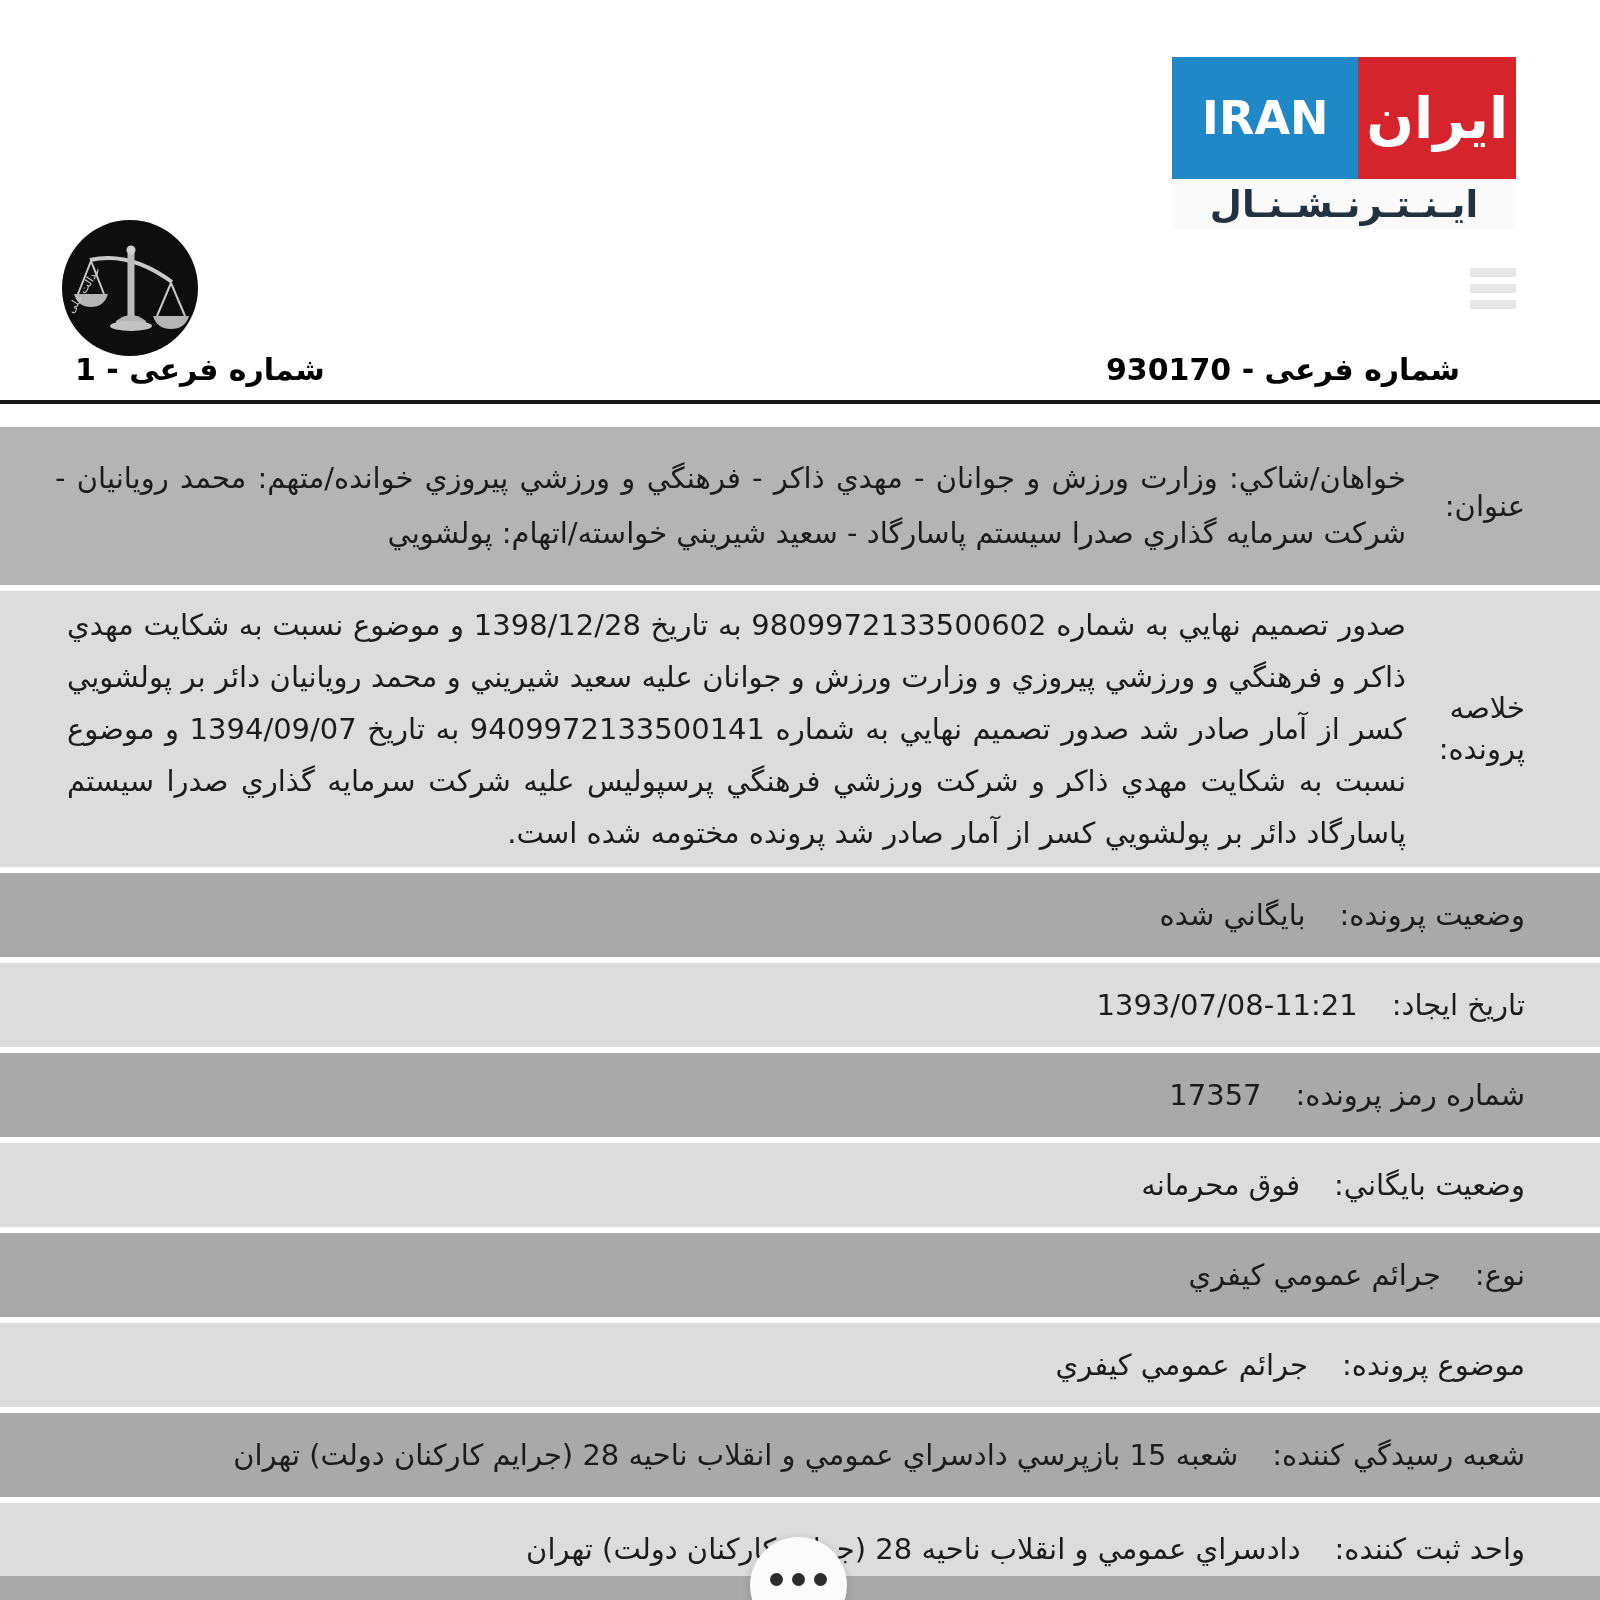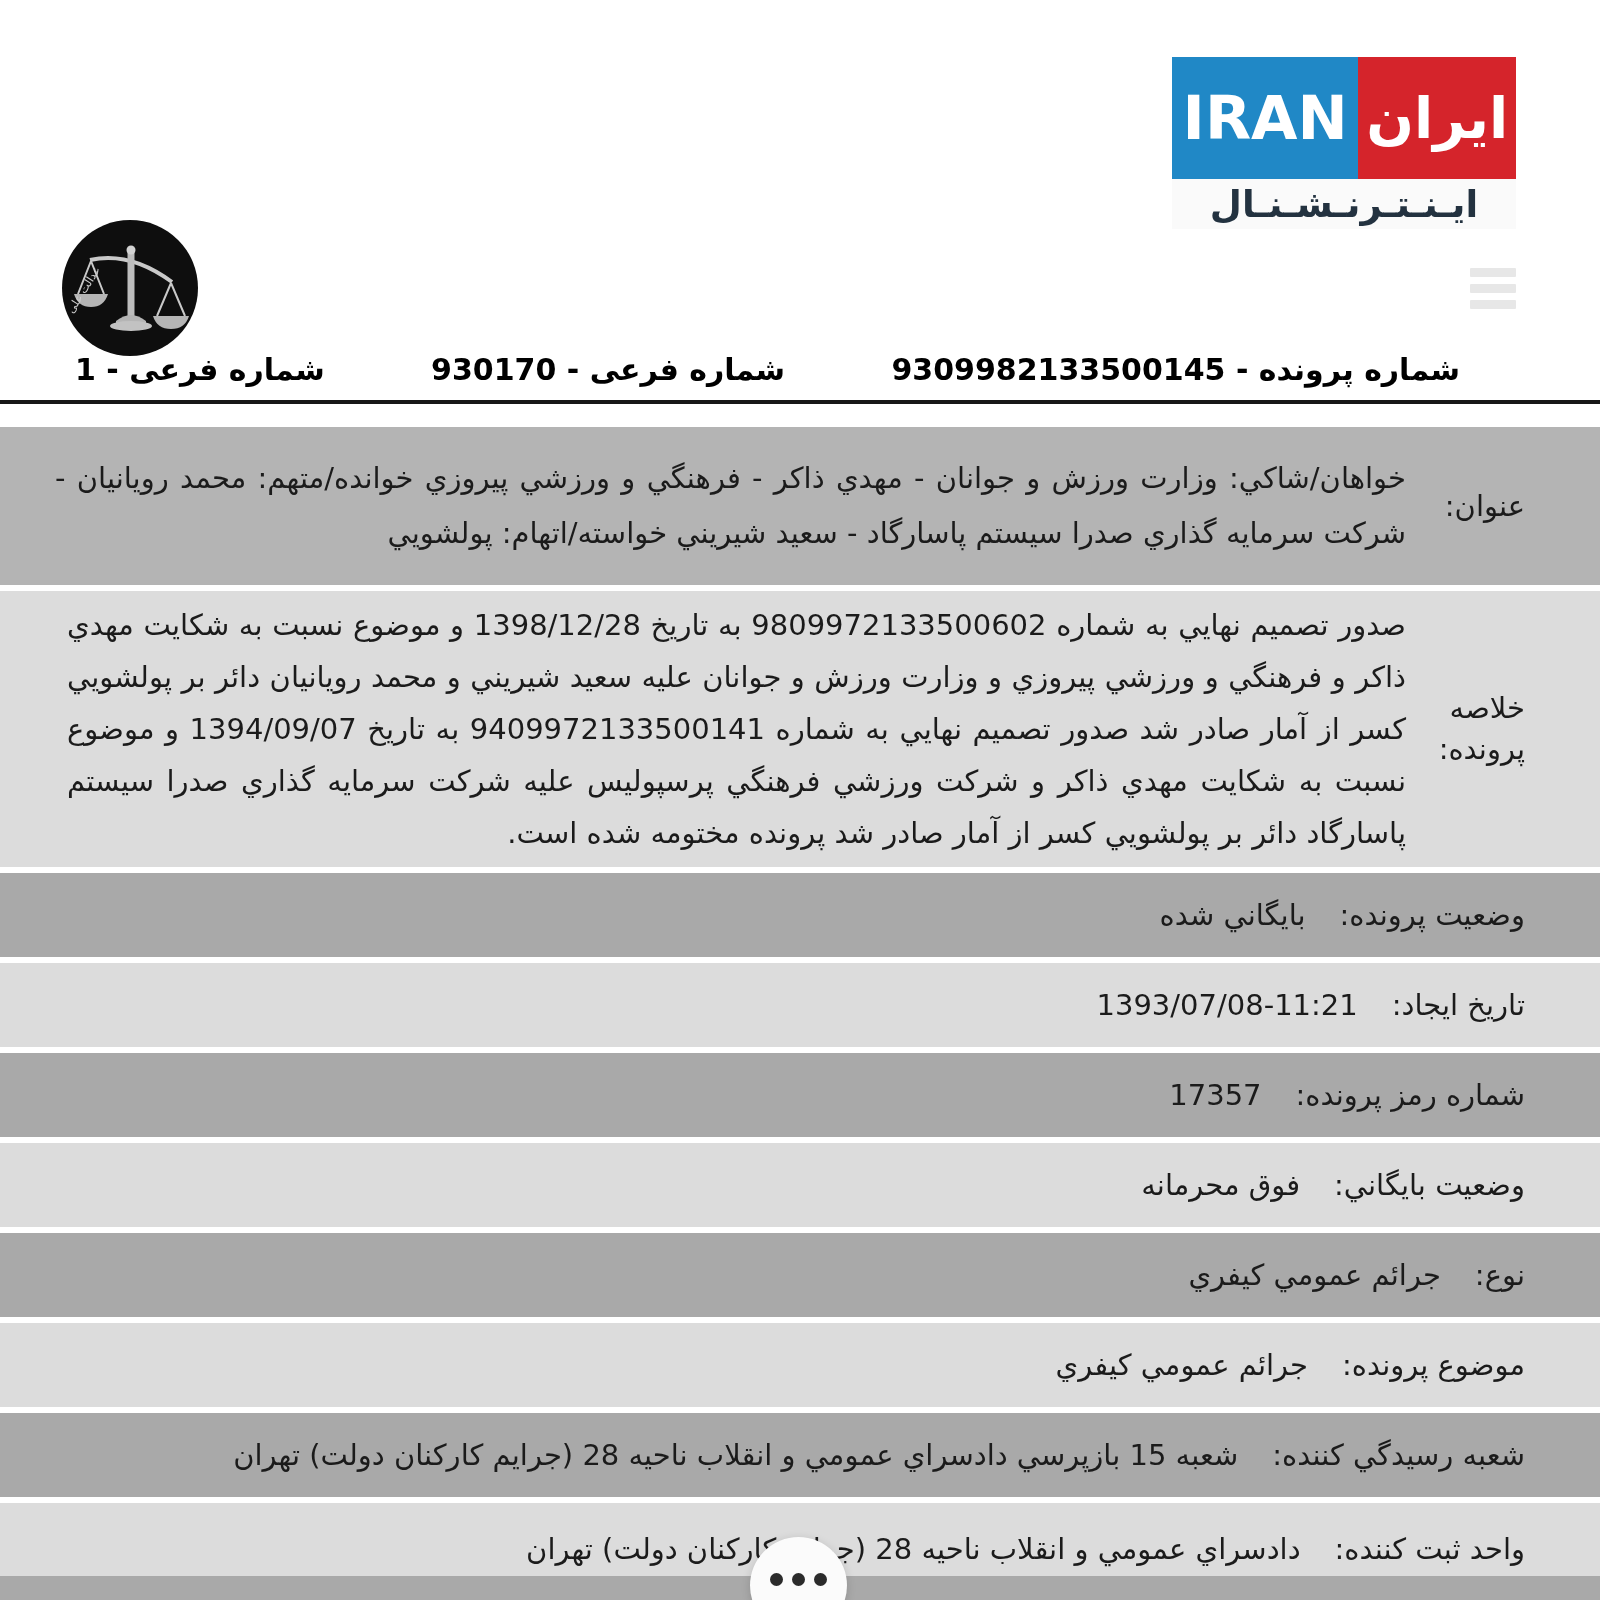--- a/index.html
+++ b/index.html
@@ -7,21 +7,21 @@
     width:1600px;height:1600px;position:relative;overflow:hidden;
     background:#ffffff;color:#1b1b1b;
     font-family:"DejaVu Sans", sans-serif;
   }
   
   .logo{position:absolute;top:57px;right:84px;width:344px;}
   .logo-blocks{display:flex;direction:rtl;height:122px;}
   .logo-fa{width:187px;background:#d5242b;color:#fff;display:flex;align-items:center;justify-content:center;
            font-size:56px;font-weight:bold;}
   .logo-en{width:221px;background:#2088c6;color:#fff;display:flex;align-items:center;justify-content:center;
-           font-size:60px;font-weight:bold;letter-spacing:0px;}
+           font-size:46px;font-weight:bold;letter-spacing:0px;}
   .logo-sub{height:50px;background:#fafafa;display:flex;align-items:center;justify-content:center;
             color:#233240;font-size:37px;font-weight:bold;letter-spacing:1px;}
   
   .badge{position:absolute;left:60px;top:218px;width:140px;height:140px;}
   
   .hamburger{position:absolute;right:84px;top:268px;width:46px;}
   .hamburger div{height:9px;background:#e7e7e7;border-radius:1px;margin-bottom:7px;}
   
   .case-header{position:absolute;top:352px;left:0;right:0;display:flex;direction:rtl;
                justify-content:space-between;align-items:center;
@@ -77,21 +77,20 @@
   </svg>
 </div>
 
 <div class="hamburger">
   <div></div>
   <div></div>
   <div></div>
 </div>
 
 <div class="case-header">
-  <span>شماره پرونده - 9309982133500145</span>
   <span>شماره فرعی - 930170</span>
   <span>شماره فرعی - 1</span>
 </div>
 <div class="divider"></div>
 
 <div class="table">
 
   <div class="row titlebg multi">
     <div class="row-label">عنوان:</div>
     <div class="row-value">خواهان/شاکي: وزارت ورزش و جوانان - مهدي ذاکر - فرهنگي و ورزشي پيروزي خوانده/متهم: محمد رويانيان - شرکت سرمايه گذاري صدرا سيستم پاسارگاد - سعيد شيريني خواسته/اتهام: پولشويي</div>

